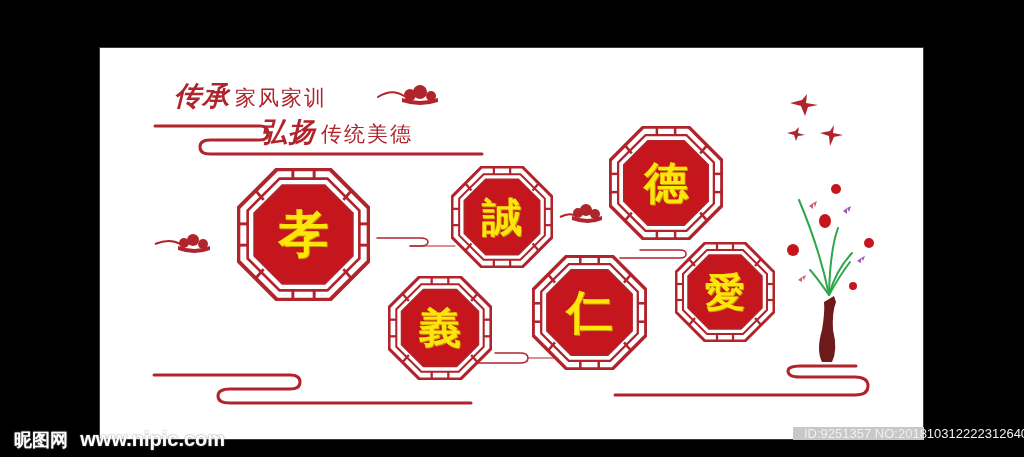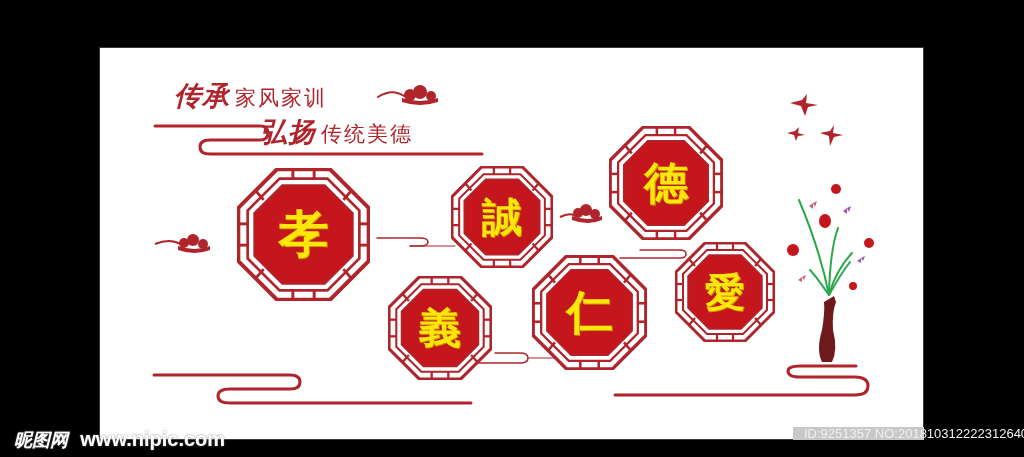--- a/index.html
+++ b/index.html
@@ -26,21 +26,21 @@
     display: flex; align-items: center; justify-content: center;
     color: #ffe60a; font-weight: bold;
     font-family: "DejaVu Serif", serif;
     text-shadow: 1px 1px 0 #c79a00;
   }
   .watermark-left {
     position: absolute; left: 14px; top: 428px; color: #ffffff;
     font-size: 18px; font-weight: bold; white-space: nowrap;
     text-shadow: 0 0 2px #777;
   }
-  .watermark-left .cn { font-family: "DejaVu Serif", serif; margin-right: 6px; font-style: italic; }
+  .watermark-left .cn { font-family: "DejaVu Serif", serif; margin-right: 6px; }
   .watermark-left .url { font-family: "Liberation Sans", sans-serif; font-size: 20px; }
   .id-band {
     position: absolute; left: 793px; top: 427px; width: 131px; height: 13px;
     background: #c8c8c8;
   }
   .id-text {
     position: absolute; left: 804px; top: 426px; color: #f0f0f0;
     font-family: "Liberation Sans", sans-serif; font-size: 13px; white-space: nowrap;
   }
 </style>

